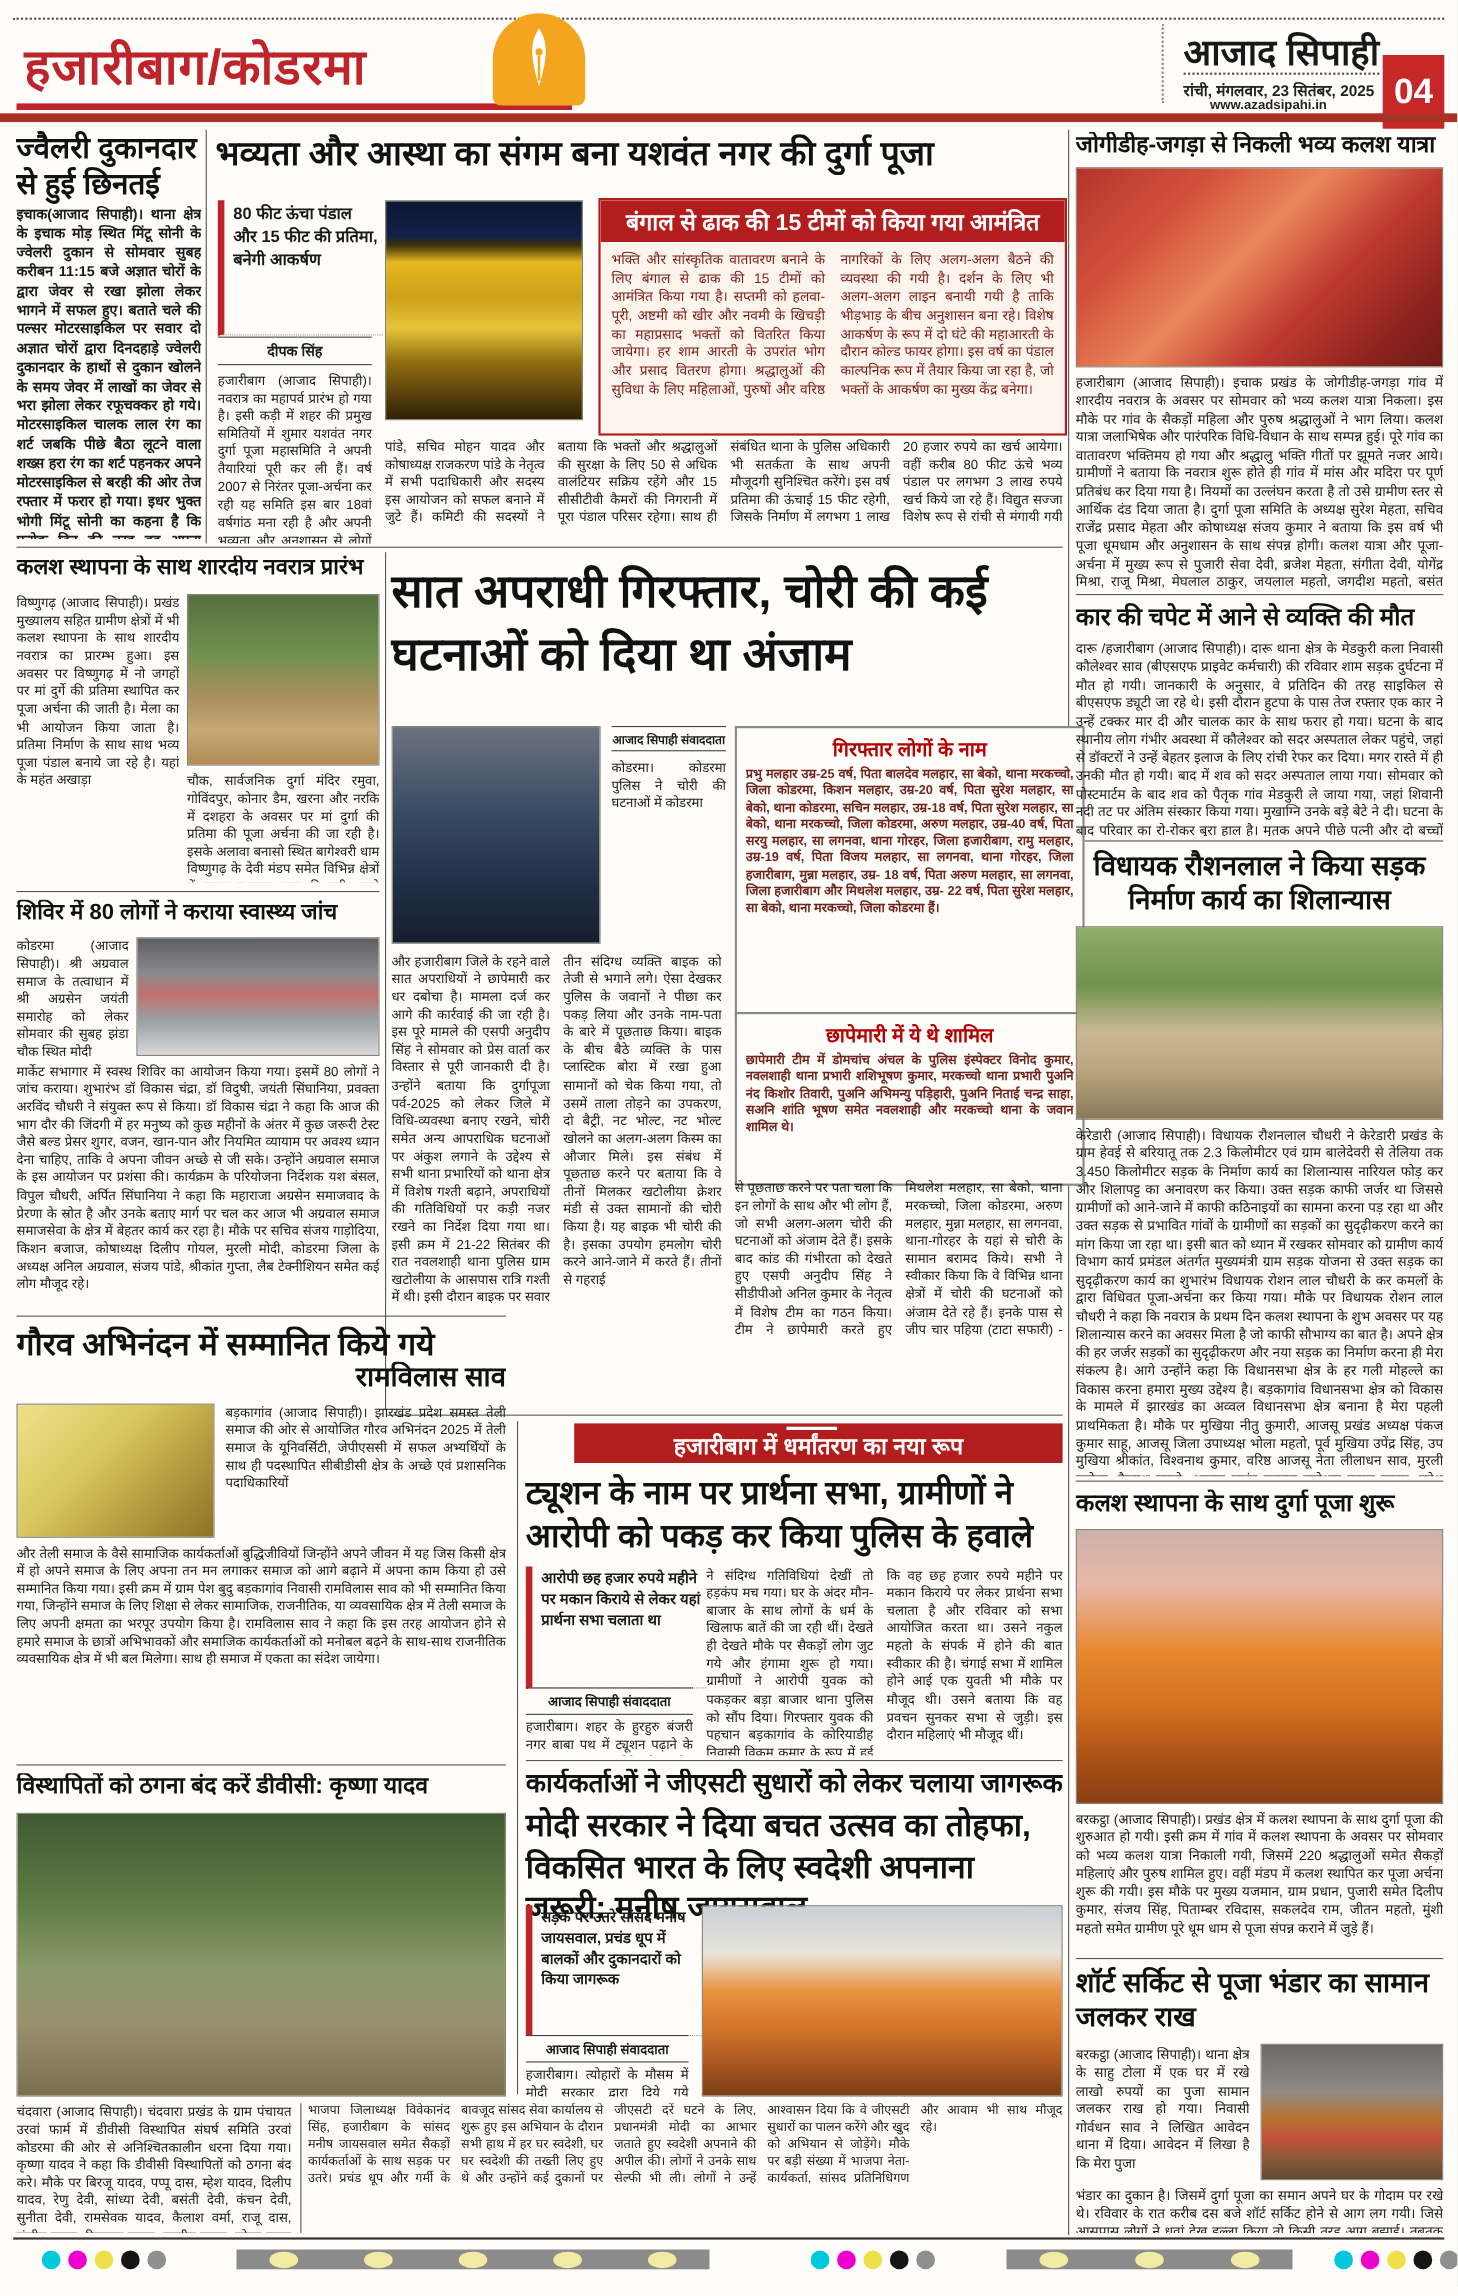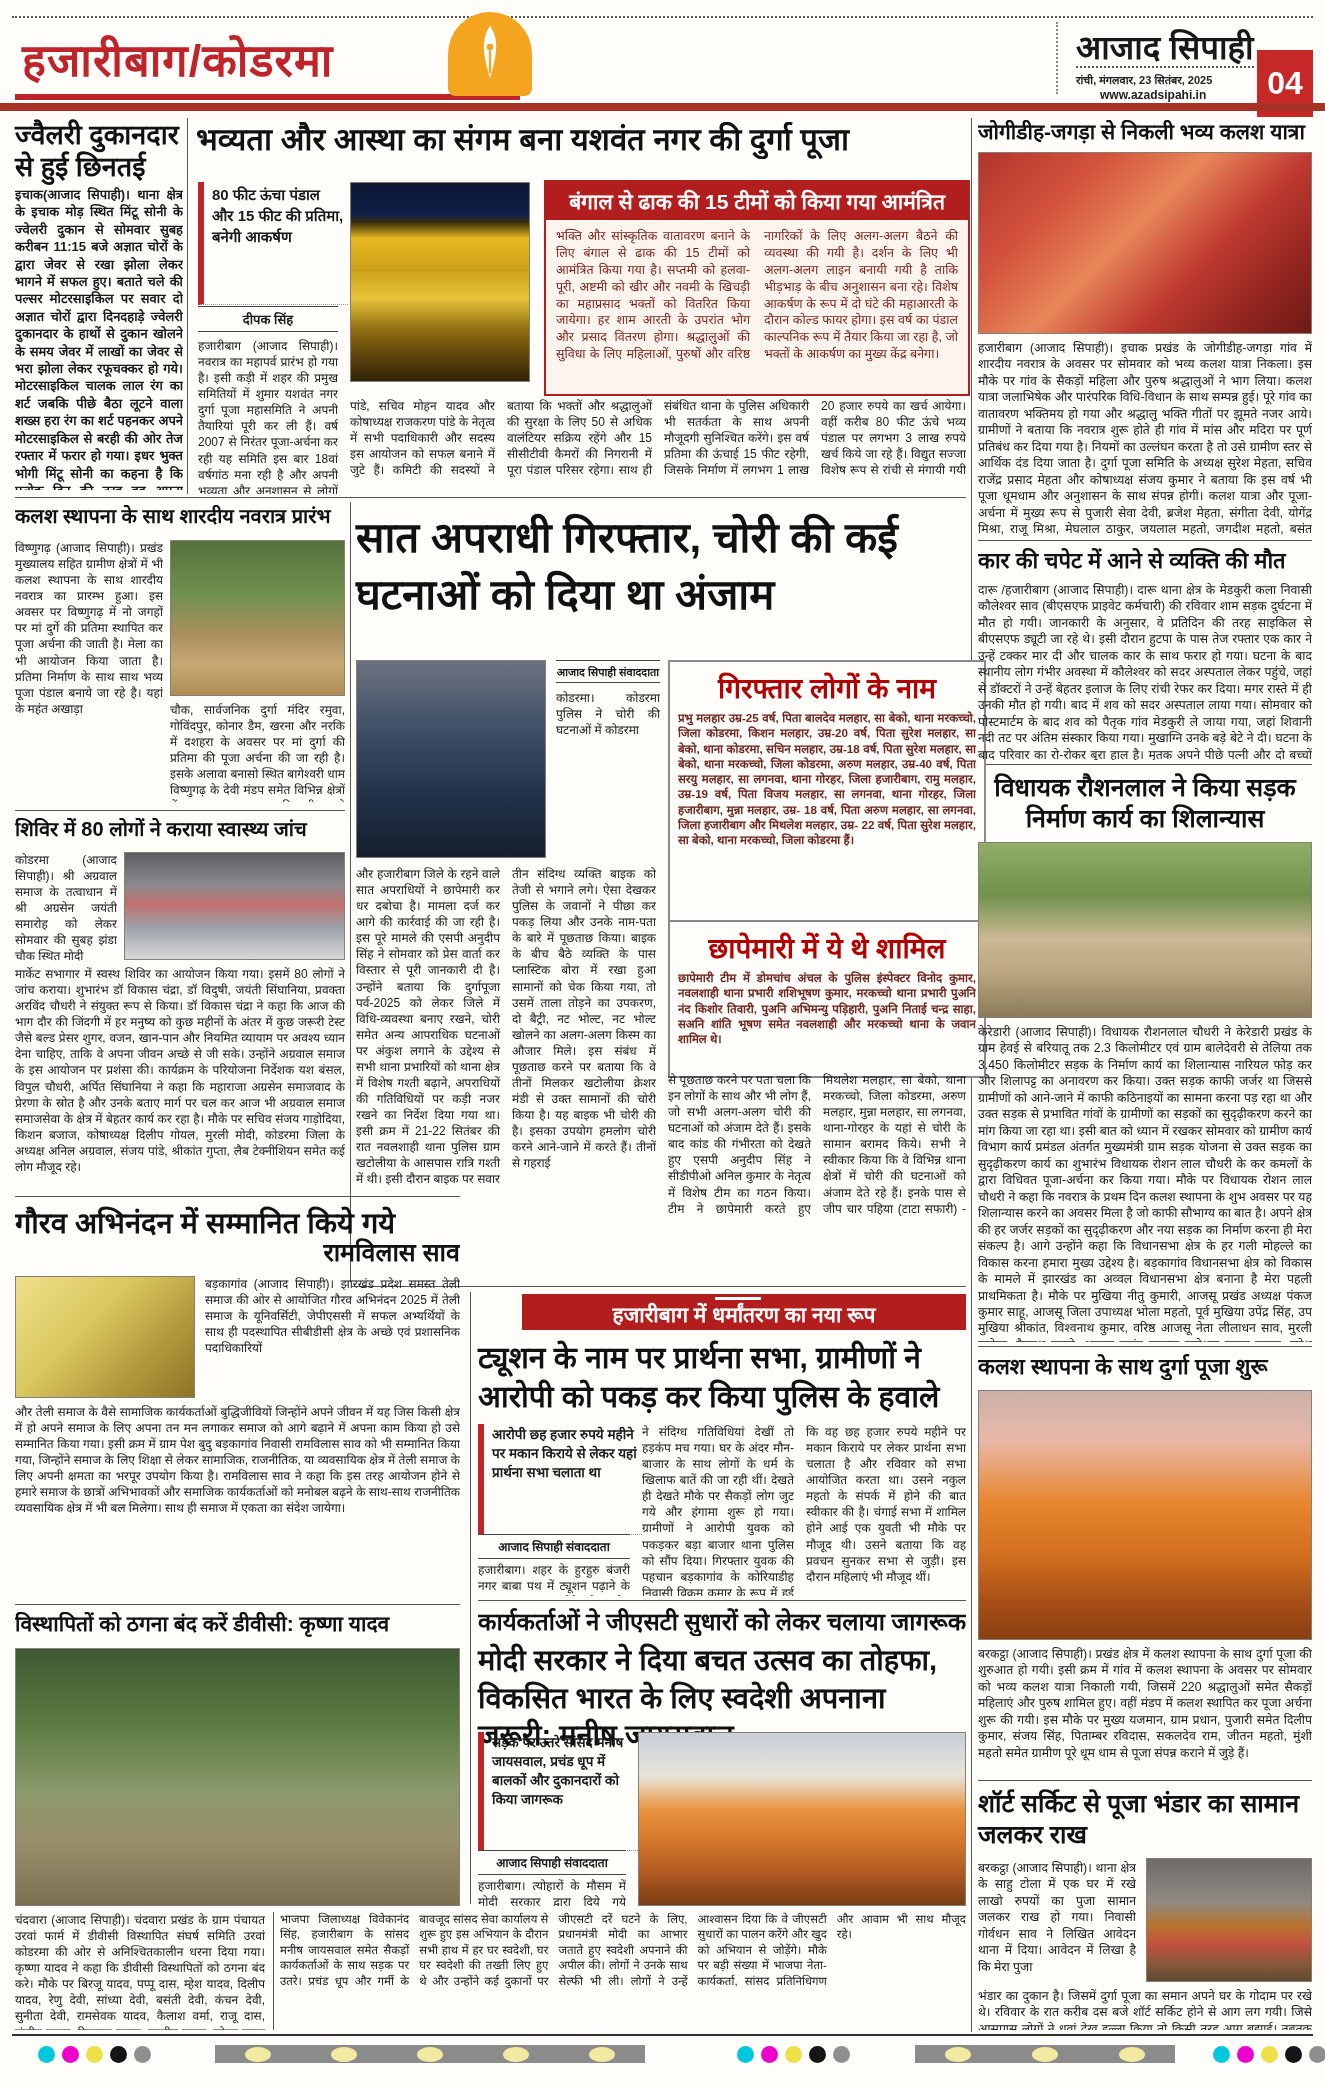--- a/index.html
+++ b/index.html
@@ -5,21 +5,21 @@
   html,body{margin:0;padding:0;background:#e8e8e4;}
   #page{position:relative;width:1325px;height:2087px;background:#fffdf9;margin:0 auto;
         font-family:"Liberation Sans",sans-serif;color:#1a1a1a;overflow:hidden;}
   .abs{position:absolute;}
   
   .top-dotted{border-top:2px dotted #555;}
   .masthead-left{font-size:45px;font-weight:800;color:#c0242b;letter-spacing:1px;}
   .mast-underline{background:#c0242b;}
   .logo{background:#f5a41f;border-radius:44px 44px 8px 8px;display:flex;align-items:center;justify-content:center;}
   .paper-name{font-size:33px;font-weight:800;color:#181818;}
-  .paper-meta{font-size:11px;font-weight:700;color:#222;}
+  .paper-meta{font-size:14px;font-weight:700;color:#222;}
   .page-badge{background:#c62828;color:#fff;font-size:32px;font-weight:800;display:flex;align-items:center;justify-content:center;}
   .red-band-top{background:#a93226;}
   .vdot{border-left:2px dotted #888;}
   
   .vr{background:#555;width:1px;}
   .hrr{background:#555;height:1px;}
   
   .hl{font-weight:800;color:#111;line-height:1.18;}
   .one-line{white-space:nowrap;overflow:hidden;}
   .body{font-size:12px;line-height:1.34;text-align:justify;overflow:hidden;}
@@ -30,21 +30,21 @@
   .subhead-box{border-left:6px solid #c0242b;border-bottom:1px dotted #999;padding:2px 4px 8px 8px;
                font-size:15px;font-weight:700;line-height:1.4;overflow:hidden;}
   .byline{font-weight:700;font-size:13px;text-align:center;border-top:1px solid #444;border-bottom:1px solid #444;
           padding:3px 0;overflow:hidden;white-space:nowrap;}
   .redbox{border:2px solid #b21e1e;background:#fdf4ee;overflow:hidden;}
   .redbox-title{background:#b21e1e;color:#fff;font-weight:800;font-size:21px;text-align:center;
                 padding:5px 4px;white-space:nowrap;overflow:hidden;}
   .redbox-body{padding:8px 10px;font-size:12.5px;line-height:1.35;color:#7a1d15;text-align:justify;
                column-count:2;column-gap:14px;height:150px;overflow:hidden;}
   .namebox{border:2px solid #8a8a8a;padding:4px 8px 6px;overflow:hidden;background:#fffdf9;}
-  .namebox-title{color:#b30000;font-weight:800;font-size:28px;text-align:center;margin:2px 0 4px;white-space:nowrap;overflow:hidden;}
+  .namebox-title{color:#b30000;font-weight:800;font-size:18px;text-align:center;margin:2px 0 4px;white-space:nowrap;overflow:hidden;}
   .namebox-body{font-size:11.6px;font-weight:700;color:#70261f;line-height:1.32;text-align:justify;overflow:hidden;}
   .band{background:#b21e1e;color:#fff;display:flex;align-items:center;justify-content:center;overflow:hidden;}
   .band-text{font-size:21px;font-weight:800;white-space:nowrap;}
   .band-dash{width:46px;height:3px;background:#fff;margin-right:12px;flex:none;}
   .photo{border:1px solid #857f76;box-sizing:border-box;}
   
   .ph-pandal{background:linear-gradient(180deg,#0d1733 0%,#12204a 16%,#3a2f08 20%,#e8b820 28%,#caa017 44%,#e8c43a 58%,#8f6d10 74%,#5c430c 88%,#2e2206 100%);}
   .ph-redcrowd{background:linear-gradient(135deg,#b3342c 0%,#d4523c 25%,#e8875a 45%,#c03a30 65%,#8f241e 85%,#6e1a16 100%);}
   .ph-procession{background:linear-gradient(180deg,#55703c 0%,#70914e 35%,#a98f5e 60%,#c7a873 80%,#b08c54 100%);}
   .ph-healthcamp{background:linear-gradient(180deg,#5f5f63 0%,#8a8a8e 30%,#c2706e 48%,#9aa0a6 70%,#d8d8da 100%);}

